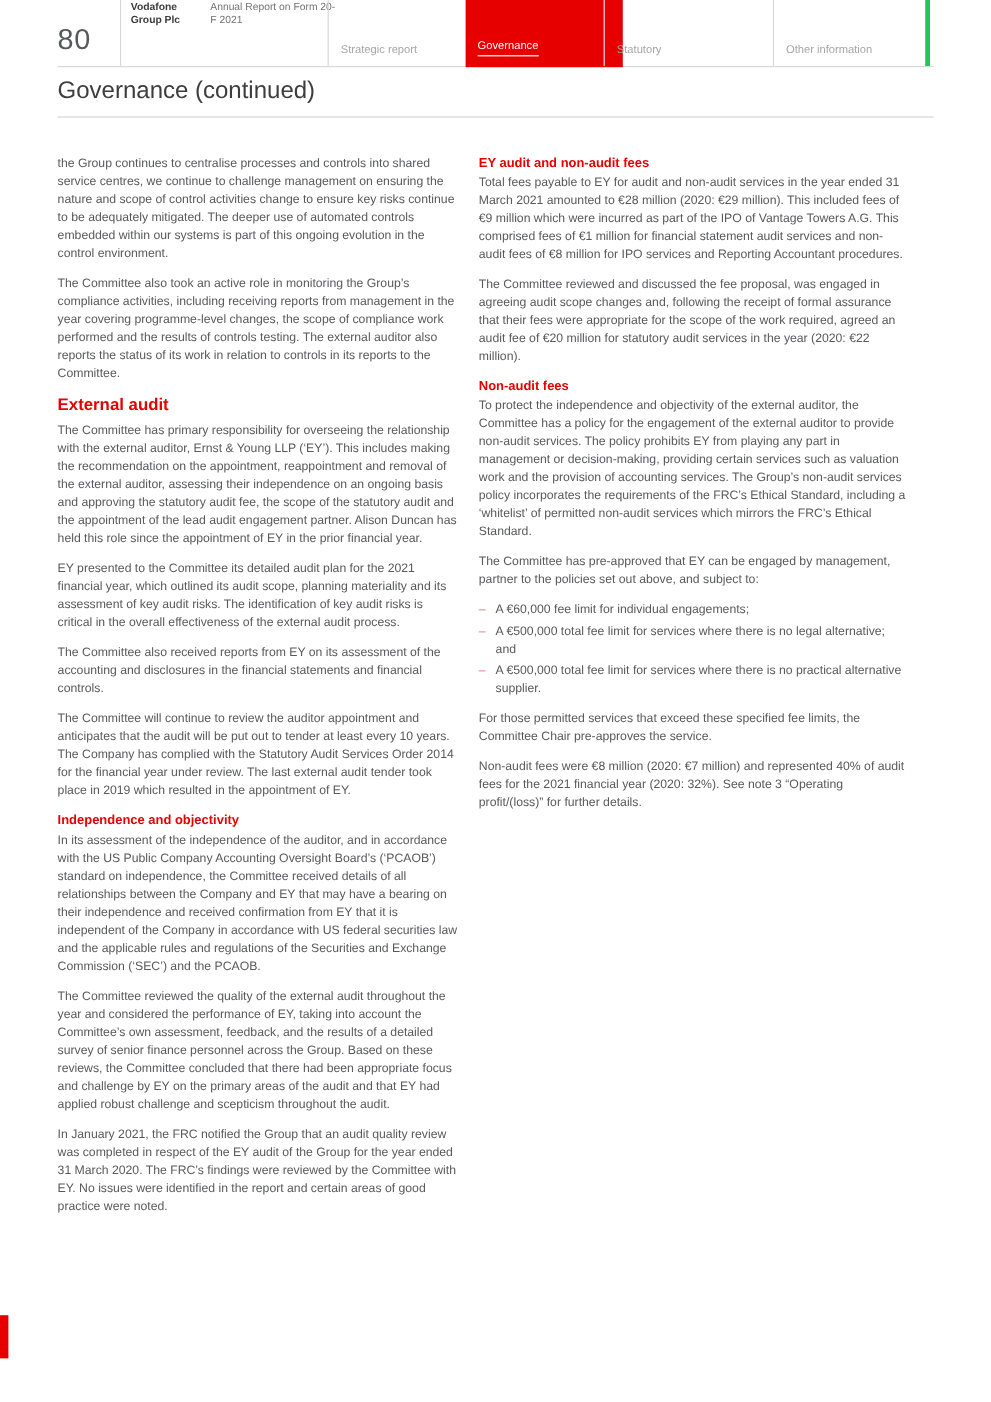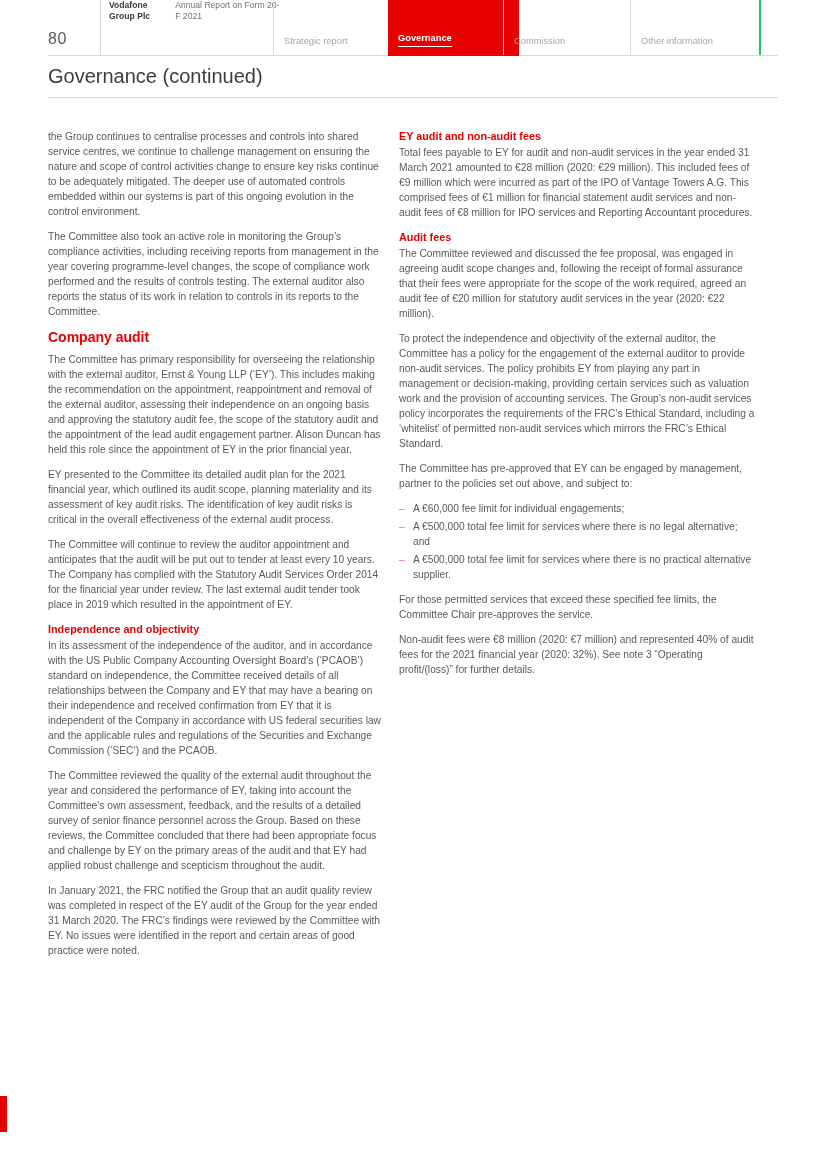--- a/index.html
+++ b/index.html
@@ -8,41 +8,41 @@
     font-family:"Liberation Sans", sans-serif; color:#58595b;
     overflow:hidden;
   }
   
   .topbar {
     position:absolute; left:48px; right:48px; top:0; height:55px;
     border-bottom:1px solid #d9d9d9;
   }
   .pagenum {
     position:absolute; left:0; bottom:7px;
-    font-size:16px; font-weight:400; color:#58595b; letter-spacing:0.5px;
+    font-size:24px; font-weight:400; color:#58595b; letter-spacing:0.5px;
   }
   .brand-cell {
     position:absolute; left:52px; width:172px; top:0; bottom:0;
     border-left:1px solid #d9d9d9; padding-left:8px;
     display:flex; justify-content:flex-end; padding-bottom:7px;
   }
   .brand { font-size:8.6px; font-weight:bold; color:#3b3b3b; line-height:11px; }
   .report { font-size:8.6px; color:#737373; line-height:11px; }
   .tab {
     position:absolute; top:0; bottom:0; width:131px;
     border-left:1px solid #d9d9d9;
     display:flex; align-items:flex-end; padding:0 0 9px 10px; box-sizing:border-box;
     font-size:9.3px; color:#a6a6a6; cursor:pointer;
   }
   .tab.t0 { left:225px; }
   .tab.t1 { left:340px; }
   .tab.t2 { left:455px; }
-  .tab.t3 { left:582px; border-right:2px solid #22c55e; }
+  .tab.t3 { left:596px; border-right:4px solid #22c55e; }
   .tab.active {
-    background:#e60000; border-left:none; color:#ffffff; font-weight:bold; height:56px;
+    background:#e60000; border-left:none; color:#ffffff; font-weight:normal; height:56px;
   }
   .tab.active .tab-label { border-bottom:1px solid #ffffff; padding-bottom:3px; }
   
   .page-title {
     position:absolute; left:48px; top:65px; margin:0;
     font-size:20px; font-weight:400; color:#3d3d3d;
   }
   .title-rule {
     position:absolute; left:48px; right:48px; top:97px; height:1px; background:#d5d5d5;
   }
@@ -81,49 +81,50 @@
     <div class="brand">Vodafone Group Plc</div>
     <div class="report">Annual Report on Form 20-F 2021</div>
   </div>
   <div class="tab t0">
     <span class="tab-label">Strategic report</span>
   </div>
   <div class="tab t1 active">
     <span class="tab-label">Governance</span>
   </div>
   <div class="tab t2">
-    <span class="tab-label">Commission</span>
+    <span class="tab-label">Statutory</span>
   </div>
   <div class="tab t3">
     <span class="tab-label">Other information</span>
   </div>
 </header>
 
 <h1 class="page-title">Governance (continued)</h1>
 <div class="title-rule"></div>
 
 <main class="columns">
   <section class="col-left">
     <p class="body">the Group continues to centralise processes and controls into shared service centres, we continue to challenge management on ensuring the nature and scope of control activities change to ensure key risks continue to be adequately mitigated. The deeper use of automated controls embedded within our systems is part of this ongoing evolution in the control environment.</p>
     <p class="body">The Committee also took an active role in monitoring the Group’s compliance activities, including receiving reports from management in the year covering programme-level changes, the scope of compliance work performed and the results of controls testing. The external auditor also reports the status of its work in relation to controls in its reports to the Committee.</p>
-    <h2 class="section">Company audit</h2>
+    <h2 class="section">External audit</h2>
     <p class="body">The Committee has primary responsibility for overseeing the relationship with the external auditor, Ernst &amp; Young LLP (‘EY’). This includes making the recommendation on the appointment, reappointment and removal of the external auditor, assessing their independence on an ongoing basis and approving the statutory audit fee, the scope of the statutory audit and the appointment of the lead audit engagement partner. Alison Duncan has held this role since the appointment of EY in the prior financial year.</p>
     <p class="body">EY presented to the Committee its detailed audit plan for the 2021 financial year, which outlined its audit scope, planning materiality and its assessment of key audit risks. The identification of key audit risks is critical in the overall effectiveness of the external audit process.</p>
+    <p class="body">The Committee also received reports from EY on its assessment of the accounting and disclosures in the financial statements and financial controls.</p>
     <p class="body">The Committee will continue to review the auditor appointment and anticipates that the audit will be put out to tender at least every 10 years. The Company has complied with the Statutory Audit Services Order 2014 for the financial year under review. The last external audit tender took place in 2019 which resulted in the appointment of EY.</p>
     <h3 class="sub">Independence and objectivity</h3>
     <p class="body">In its assessment of the independence of the auditor, and in accordance with the US Public Company Accounting Oversight Board’s (‘PCAOB’) standard on independence, the Committee received details of all relationships between the Company and EY that may have a bearing on their independence and received confirmation from EY that it is independent of the Company in accordance with US federal securities law and the applicable rules and regulations of the Securities and Exchange Commission (‘SEC’) and the PCAOB.</p>
     <p class="body">The Committee reviewed the quality of the external audit throughout the year and considered the performance of EY, taking into account the Committee’s own assessment, feedback, and the results of a detailed survey of senior finance personnel across the Group. Based on these reviews, the Committee concluded that there had been appropriate focus and challenge by EY on the primary areas of the audit and that EY had applied robust challenge and scepticism throughout the audit.</p>
     <p class="body">In January 2021, the FRC notified the Group that an audit quality review was completed in respect of the EY audit of the Group for the year ended 31 March 2020. The FRC’s findings were reviewed by the Committee with EY. No issues were identified in the report and certain areas of good practice were noted.</p>
   </section>
 
   <section class="col-right">
     <h3 class="sub first">EY audit and non-audit fees</h3>
     <p class="body">Total fees payable to EY for audit and non-audit services in the year ended 31 March 2021 amounted to €28 million (2020: €29 million). This included fees of €9 million which were incurred as part of the IPO of Vantage Towers A.G. This comprised fees of €1 million for financial statement audit services and non-audit fees of €8 million for IPO services and Reporting Accountant procedures.</p>
-    <h3 class="sub">Audit fees</h3>
     <p class="body">The Committee reviewed and discussed the fee proposal, was engaged in agreeing audit scope changes and, following the receipt of formal assurance that their fees were appropriate for the scope of the work required, agreed an audit fee of €20 million for statutory audit services in the year (2020: €22 million).</p>
+    <h3 class="sub">Non-audit fees</h3>
     <p class="body">To protect the independence and objectivity of the external auditor, the Committee has a policy for the engagement of the external auditor to provide non-audit services. The policy prohibits EY from playing any part in management or decision-making, providing certain services such as valuation work and the provision of accounting services. The Group’s non-audit services policy incorporates the requirements of the FRC’s Ethical Standard, including a ‘whitelist’ of permitted non-audit services which mirrors the FRC’s Ethical Standard.</p>
     <p class="body">The Committee has pre-approved that EY can be engaged by management, partner to the policies set out above, and subject to:</p>
     <div class="bullets">
       <div class="bullet">
         <span class="dash">–</span>
         <span class="btext">A €60,000 fee limit for individual engagements;</span>
       </div>
       <div class="bullet">
         <span class="dash">–</span>
         <span class="btext">A €500,000 total fee limit for services where there is no legal alternative; and</span>

